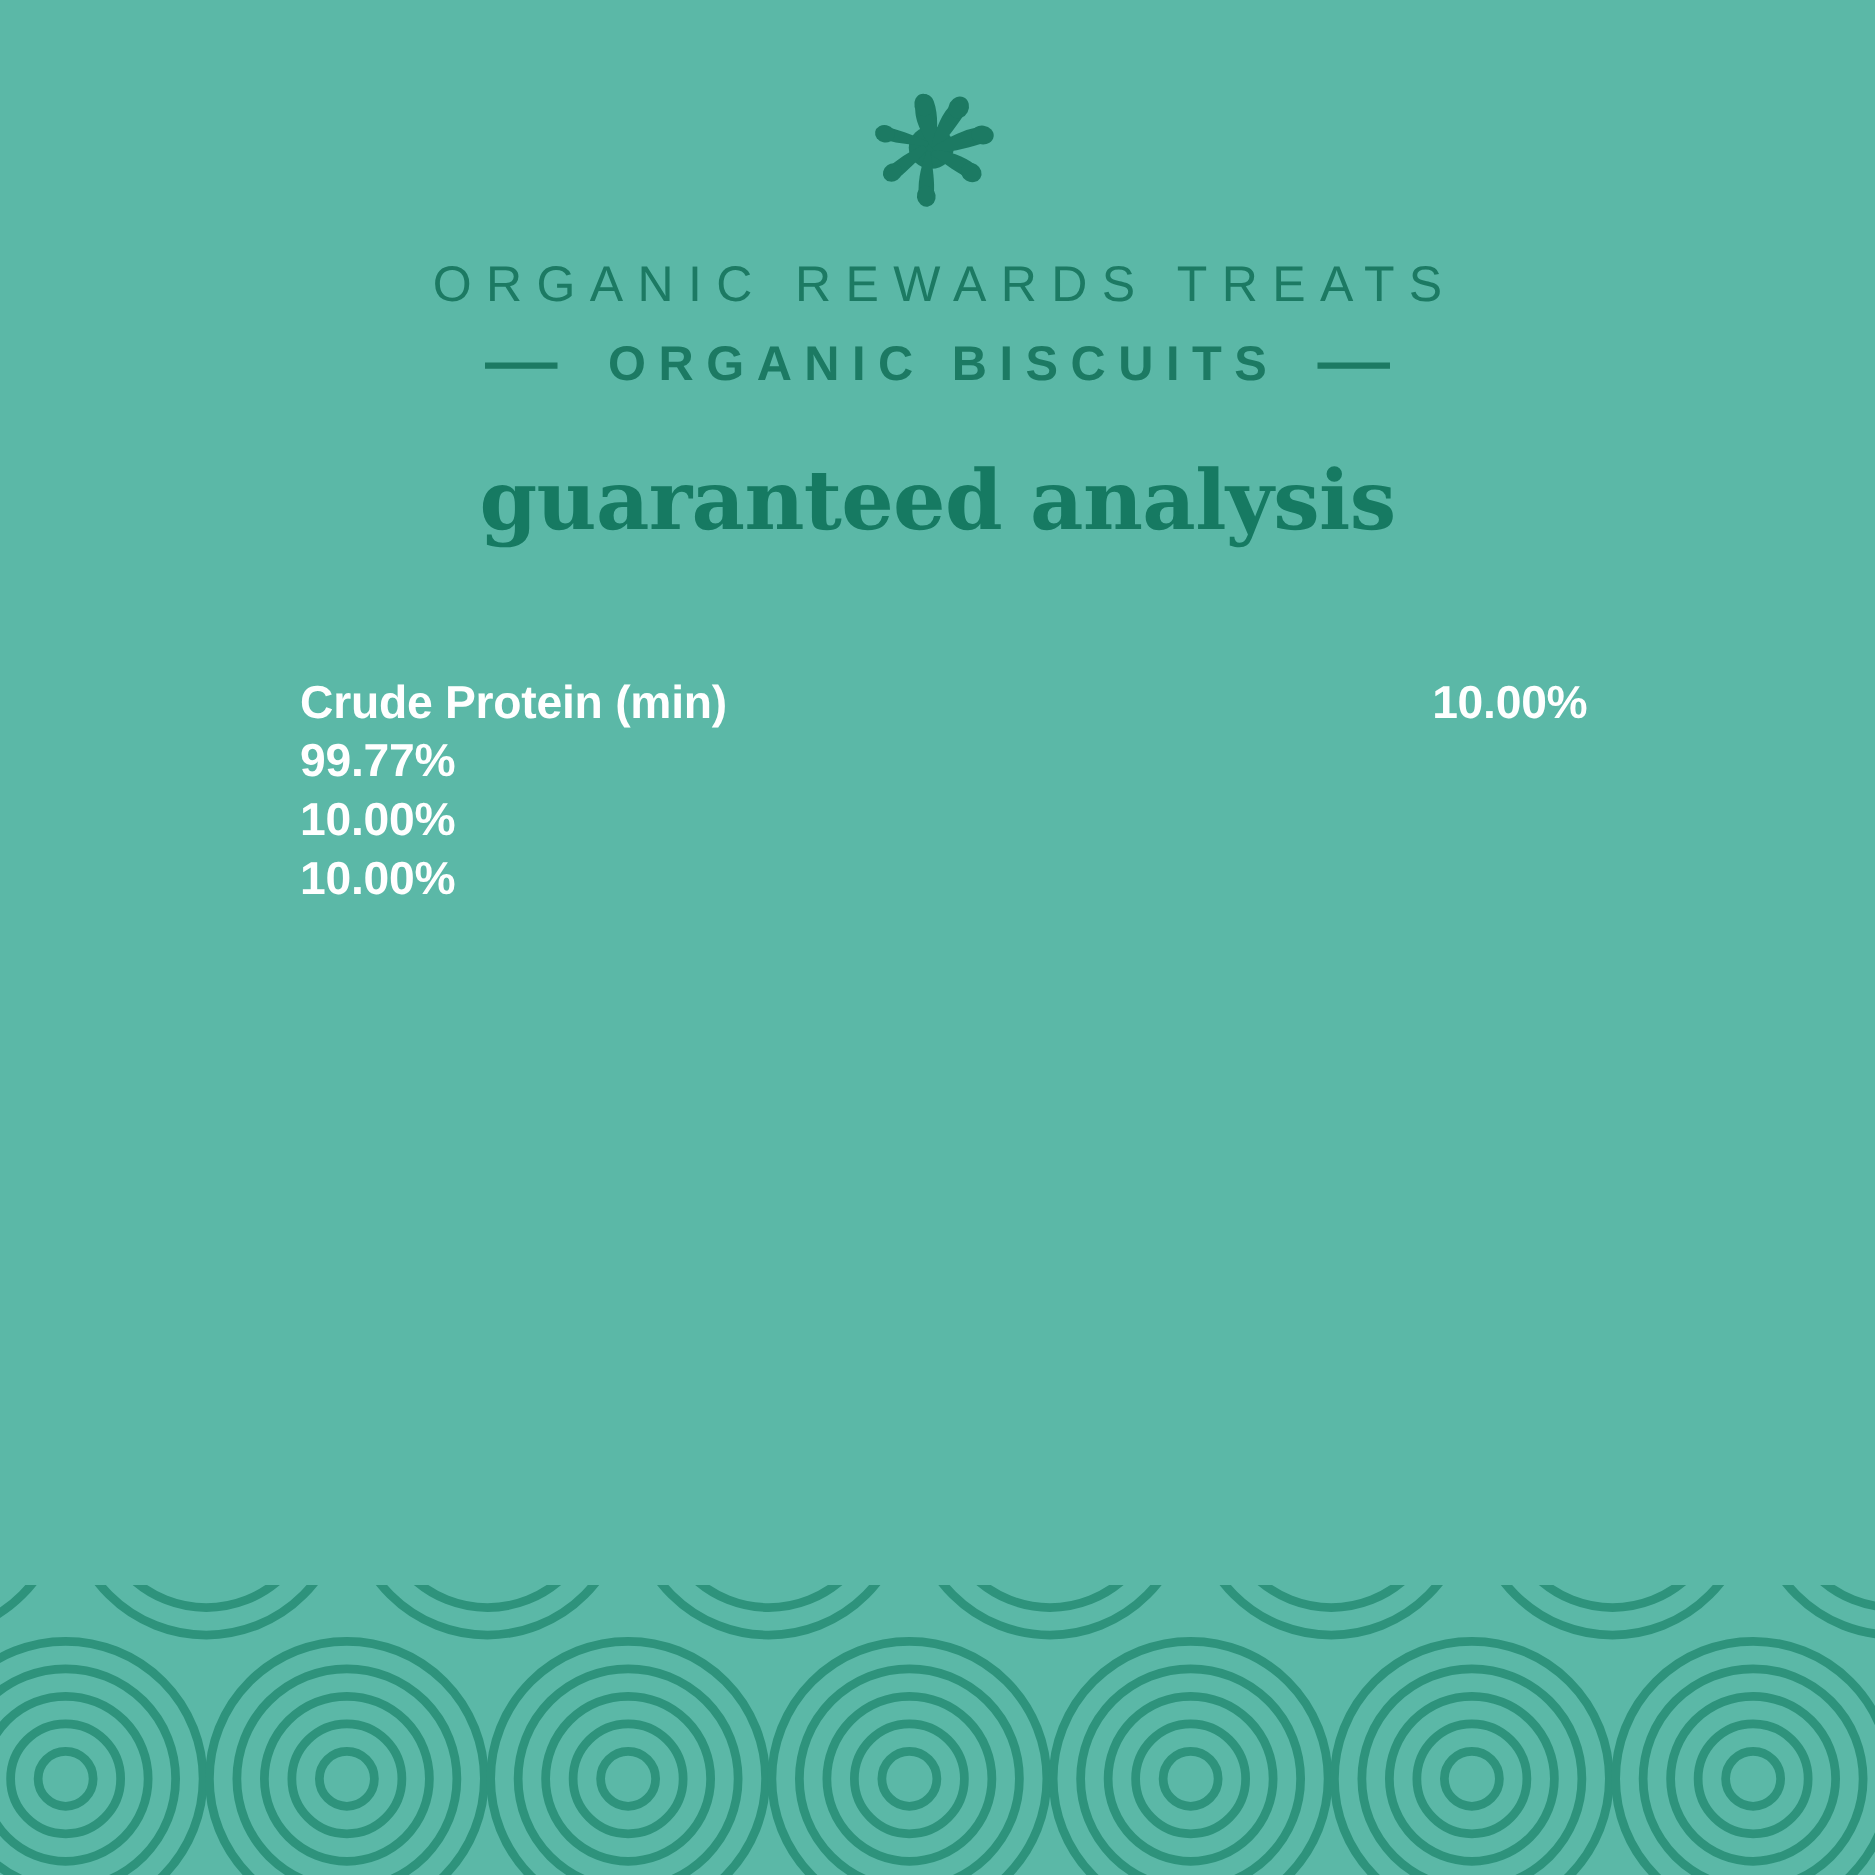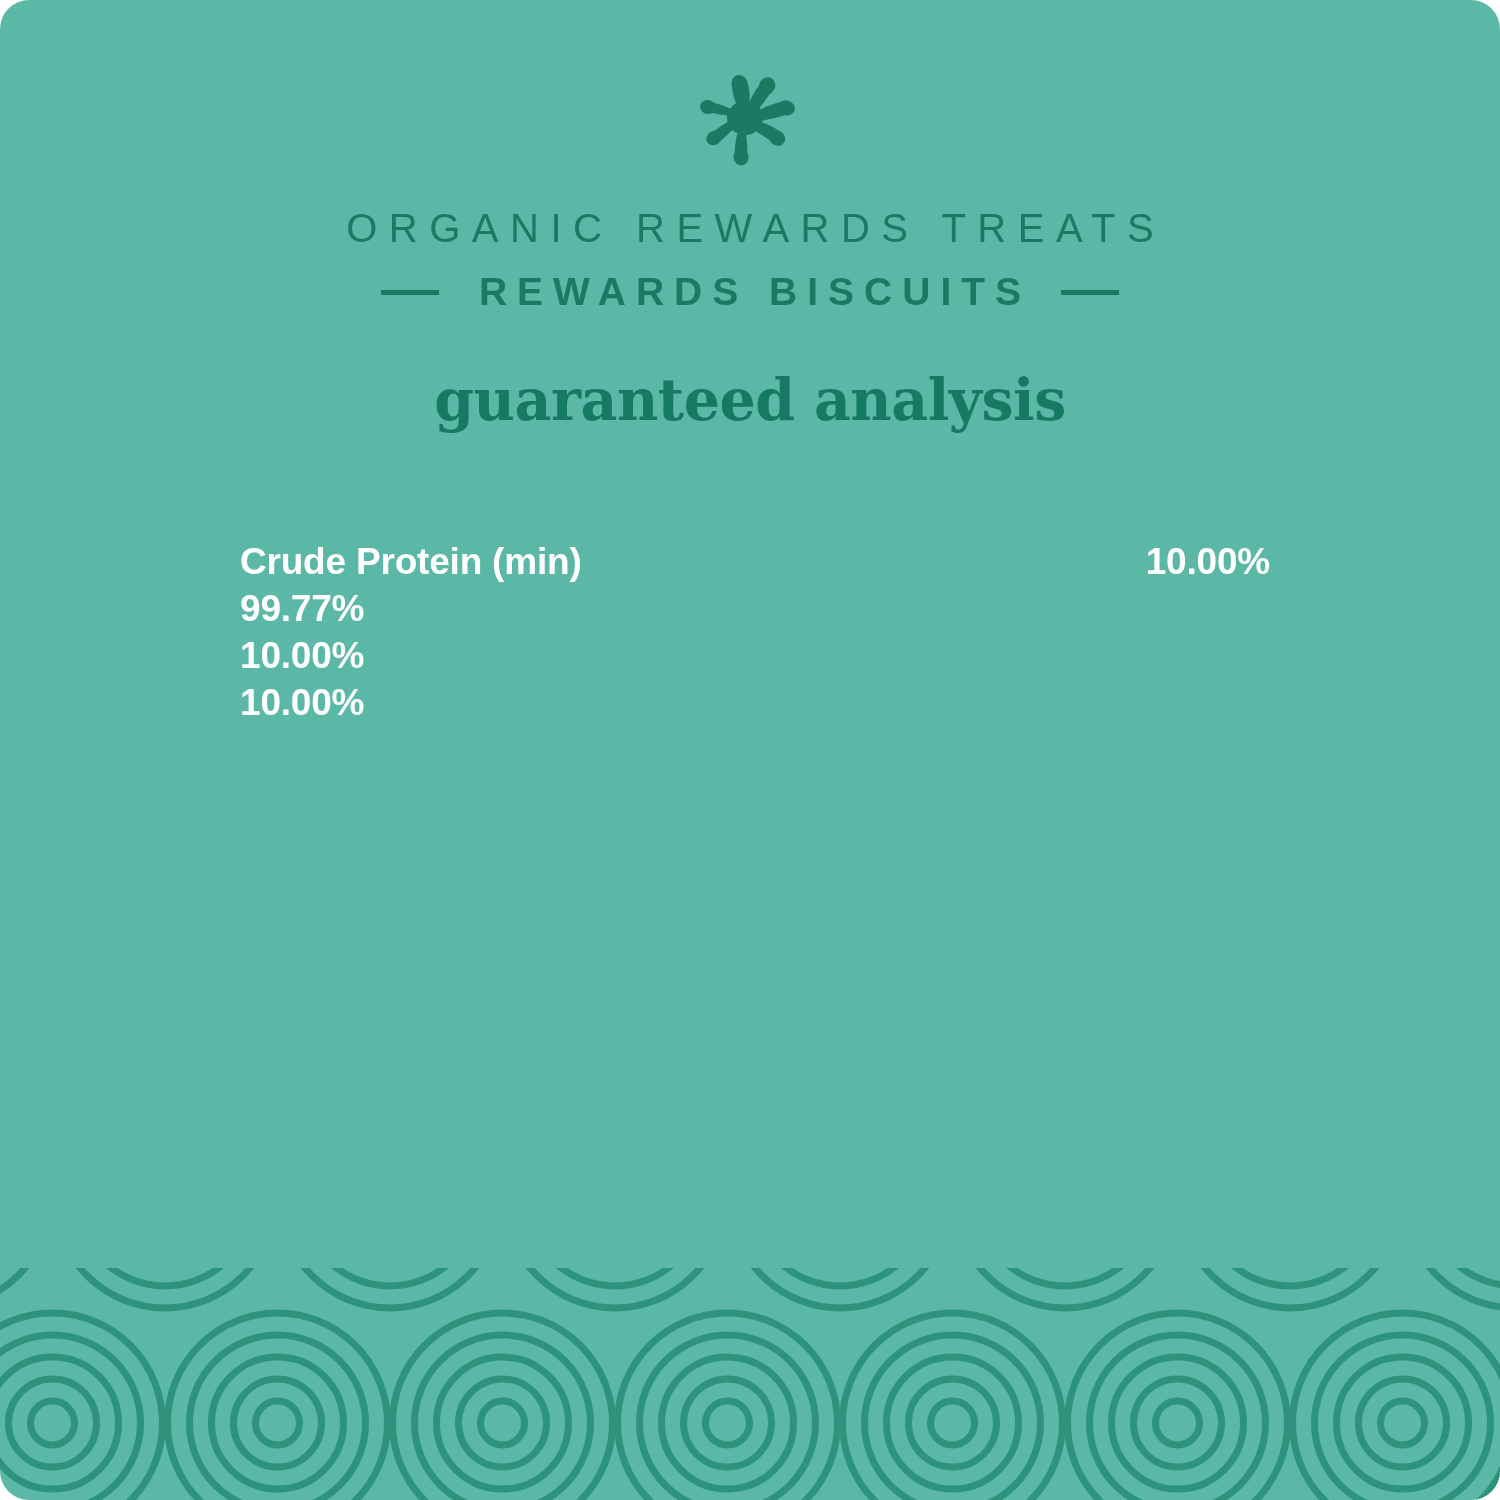--- a/index.html
+++ b/index.html
@@ -13,21 +13,20 @@
     overflow: hidden;
     font-family: "Liberation Sans", sans-serif;
   }
 
   #label-panel {
     position: relative;
     width: 1500px;
     height: 1500px;
     background: #5BB8A7;
     overflow: hidden;
-    border-radius: 29px;
   }
 
   
   #brand-logo {
     position: absolute;
     left: 0;
     top: 72px;
     width: 1500px;
     height: 96px;
     display: flex;
@@ -76,21 +75,21 @@
     letter-spacing: 10px;
     color: #1C7A63;
     line-height: 44px;
     text-indent: 10px;
     white-space: nowrap;
   }
 
   #section-title {
     top: 350px;
     font-family: "DejaVu Serif", "Liberation Serif", serif;
-    font-size: 57px;
+    font-size: 66px;
     font-weight: 700;
     color: #167A62;
     line-height: 100px;
     letter-spacing: -0.5px;
   }
 
   
   #analysis-table {
     position: absolute;
     left: 240px;
@@ -164,21 +163,21 @@
           <ellipse cx="18" cy="35" rx="8" ry="7" transform="rotate(12 18 35)"></ellipse>
         </g>
       </svg>
     </span>
   </div>
 
   <div class="header-block" id="product-line">ORGANIC REWARDS TREATS</div>
 
   <div class="header-block" id="variant-row">
     <span class="rule-dash"></span>
-    <span id="variant-line">REWARDS BISCUITS</span>
+    <span id="variant-line">ORGANIC BISCUITS</span>
     <span class="rule-dash"></span>
   </div>
 
   <div class="header-block" id="section-title">guaranteed analysis</div>
 
   <div id="analysis-table">
     <div class="analysis-row">
       <span class="nutrient-label">Crude Protein (min)</span>
       <span class="nutrient-value">10.00%</span>
     </div>

